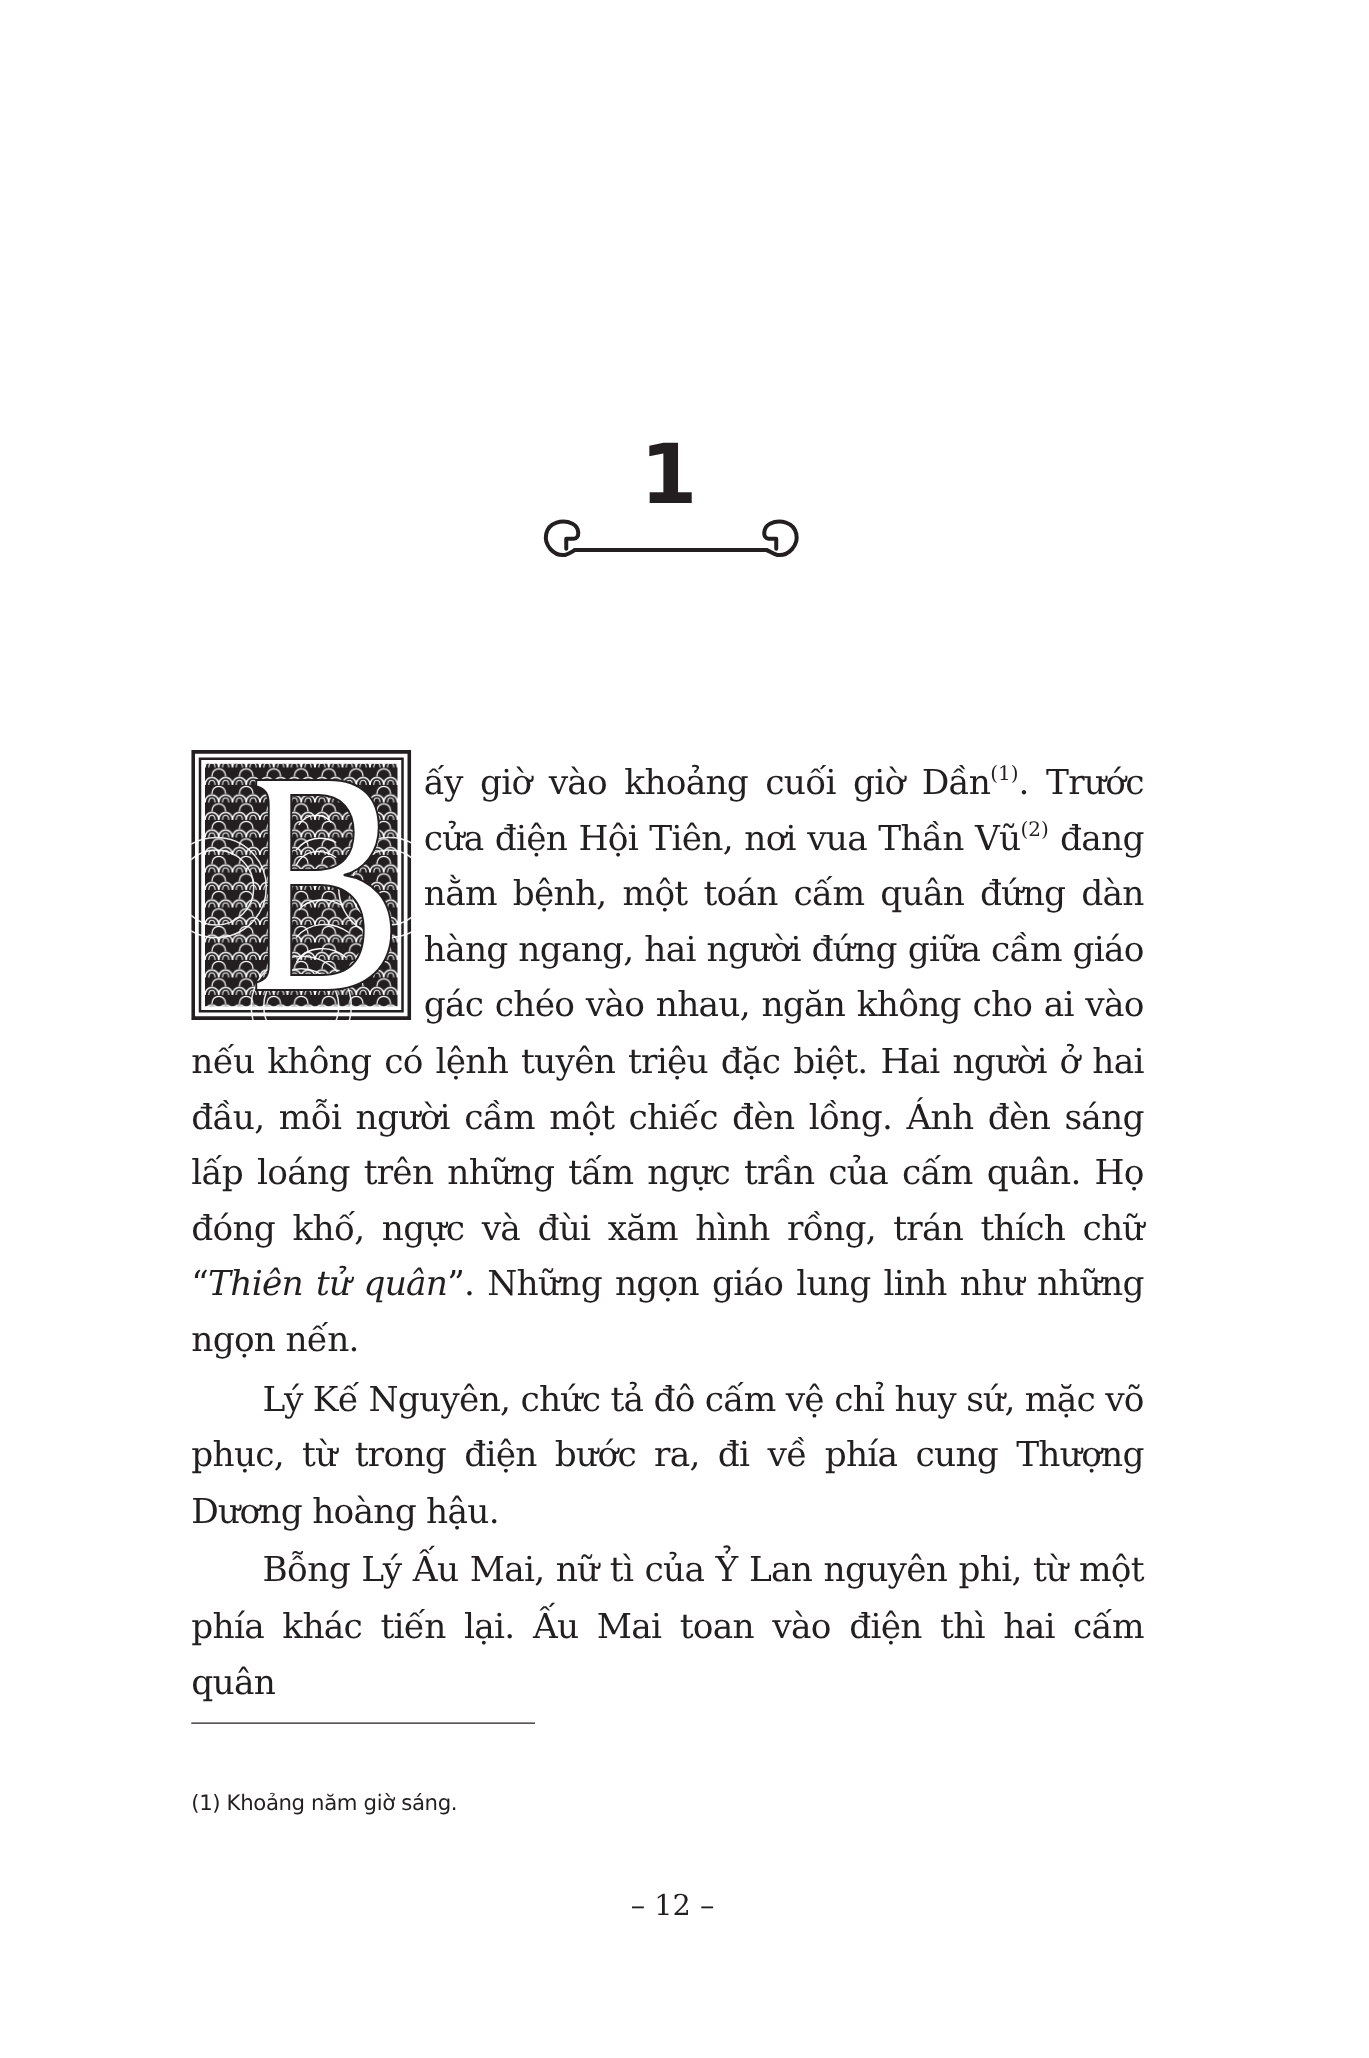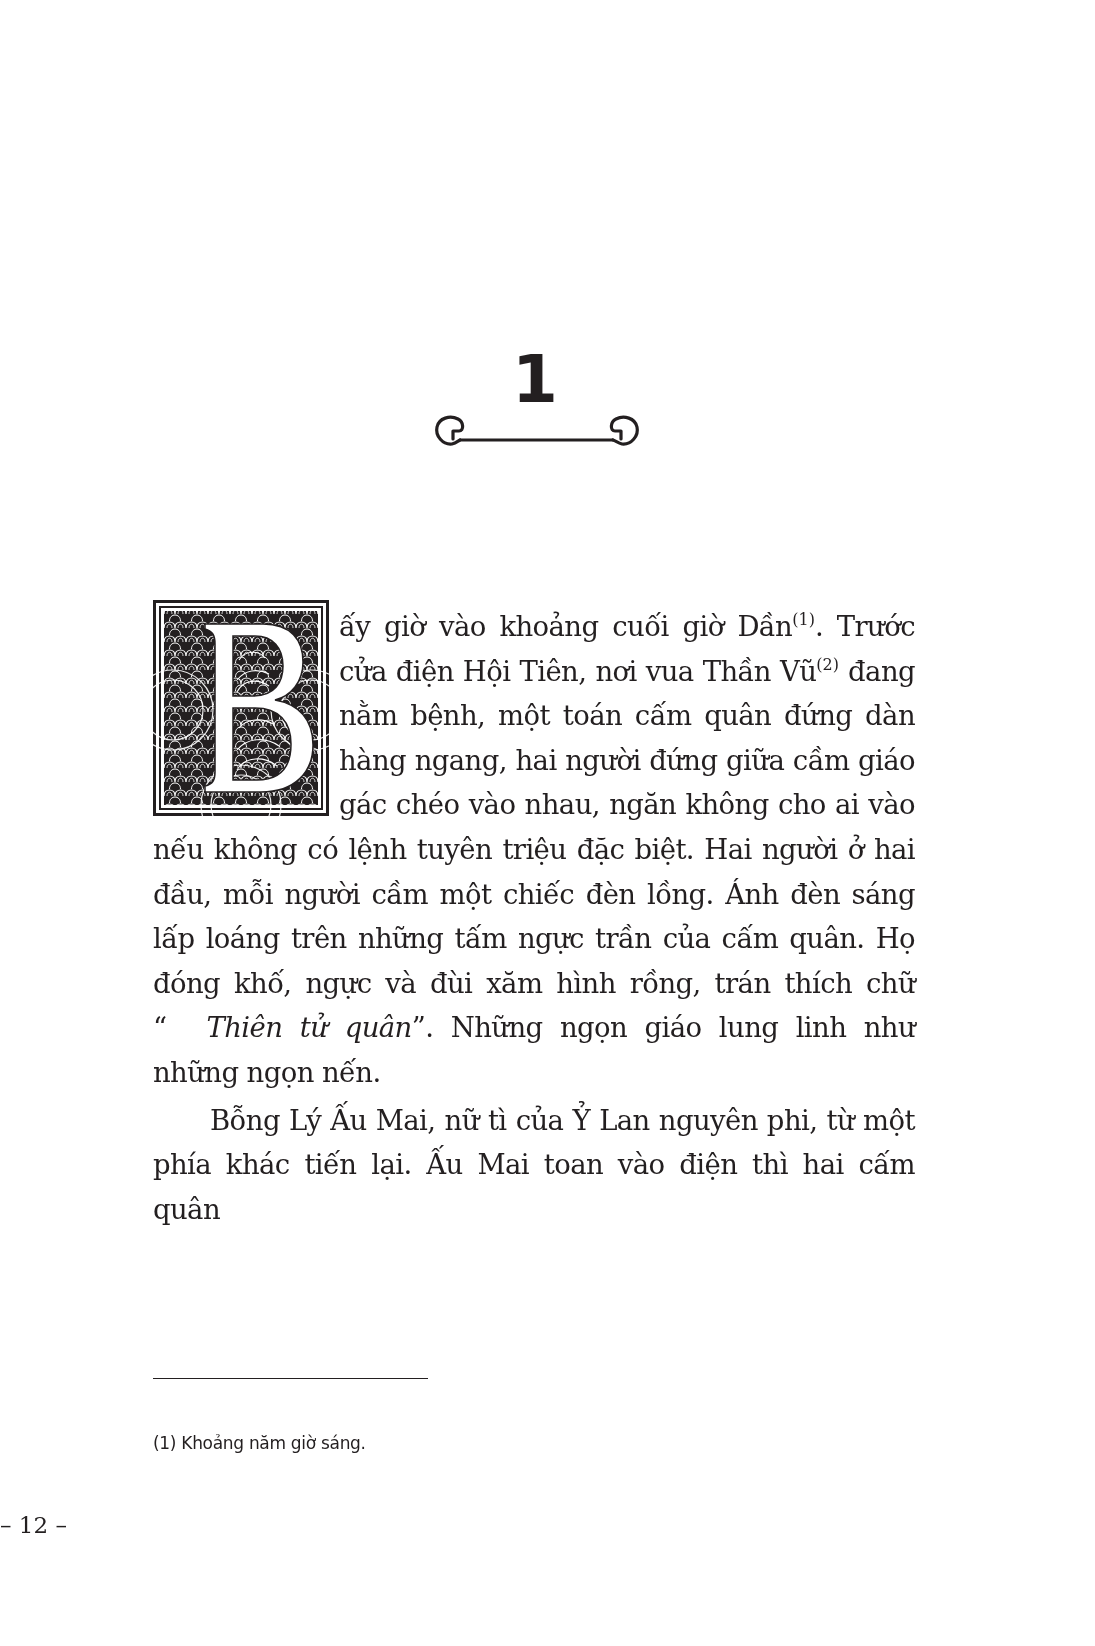--- a/index.html
+++ b/index.html
@@ -54,21 +54,21 @@
       text-indent: 57px;
     }
     .dropcap {
       float: left;
       width: 176px;
       height: 216px;
       margin: -4px 10px 0 0;
       position: relative;
     }
     .dropcap svg { display: block; }
-    em { font-style: italic; margin-left: 40px; }
+    em { font-style: italic; }
     sup {
       font-size: 16px;
       line-height: 0;
       vertical-align: 11px;
       letter-spacing: 0;
     }
     .footnote-rule {
       position: absolute;
       left: 153px;
       top: 1378px;
@@ -87,20 +87,21 @@
       color: #231f20;
       letter-spacing: -0.3px;
       margin-top: 43px;
     }
     .footnotes div { white-space: nowrap; }
     .page-number {
       position: absolute;
       left: 0;
       width: 1076px;
       top: 1510px;
+      text-align: center;
       font-family: "DejaVu Serif", serif;
       font-size: 23px;
       line-height: 30px;
       color: #231f20;
     }
   </style>
 </head>
 <body>
 
 <div class="chapter-number">1</div>
@@ -148,20 +149,21 @@
           <path d="M 84 92 C 90 80 104 78 116 86"></path>
           <path d="M 84 80 C 92 70 104 68 116 74"></path>
           <path d="M 86 60 C 92 50 106 50 112 58"></path>
           <path d="M 84 170 C 92 156 112 156 124 166"></path>
           <path d="M 84 150 C 94 138 112 136 126 146"></path>
           <path d="M 86 128 C 94 118 110 118 120 124"></path>
         </g>
       </svg>
     </span><span>ấy giờ vào khoảng cuối giờ Dần</span><sup>(1)</sup><span>. Trước cửa điện Hội Tiên, nơi vua Thần Vũ</span><sup>(2)</sup><span> đang nằm bệnh, một toán cấm quân đứng dàn hàng ngang, hai người đứng giữa cầm giáo gác chéo vào nhau, ngăn không cho ai vào nếu không có lệnh tuyên triệu đặc biệt. Hai người ở hai đầu, mỗi người cầm một chiếc đèn lồng. Ánh đèn sáng lấp loáng trên những tấm ngực trần của cấm quân. Họ đóng khố, ngực và đùi xăm hình rồng, trán thích chữ “</span><em>Thiên tử quân</em><span>”. Những ngọn giáo lung linh như những ngọn nến.</span>
   </p>
+  <p><span>Lý Kế Nguyên, chức tả đô cấm vệ chỉ huy sứ, mặc võ phục, từ trong điện bước ra, đi về phía cung Thượng Dương hoàng hậu.</span></p>
   <p><span>Bỗng Lý Ấu Mai, nữ tì của Ỷ Lan nguyên phi, từ một phía khác tiến lại. Ấu Mai toan vào điện thì hai cấm quân</span></p>
 </div>
 
 <div class="footnote-rule"></div>
 
 <div class="footnotes">
   <div>(1) Khoảng năm giờ sáng.</div>
 </div>
 
 <div class="page-number">– 12 –</div>

